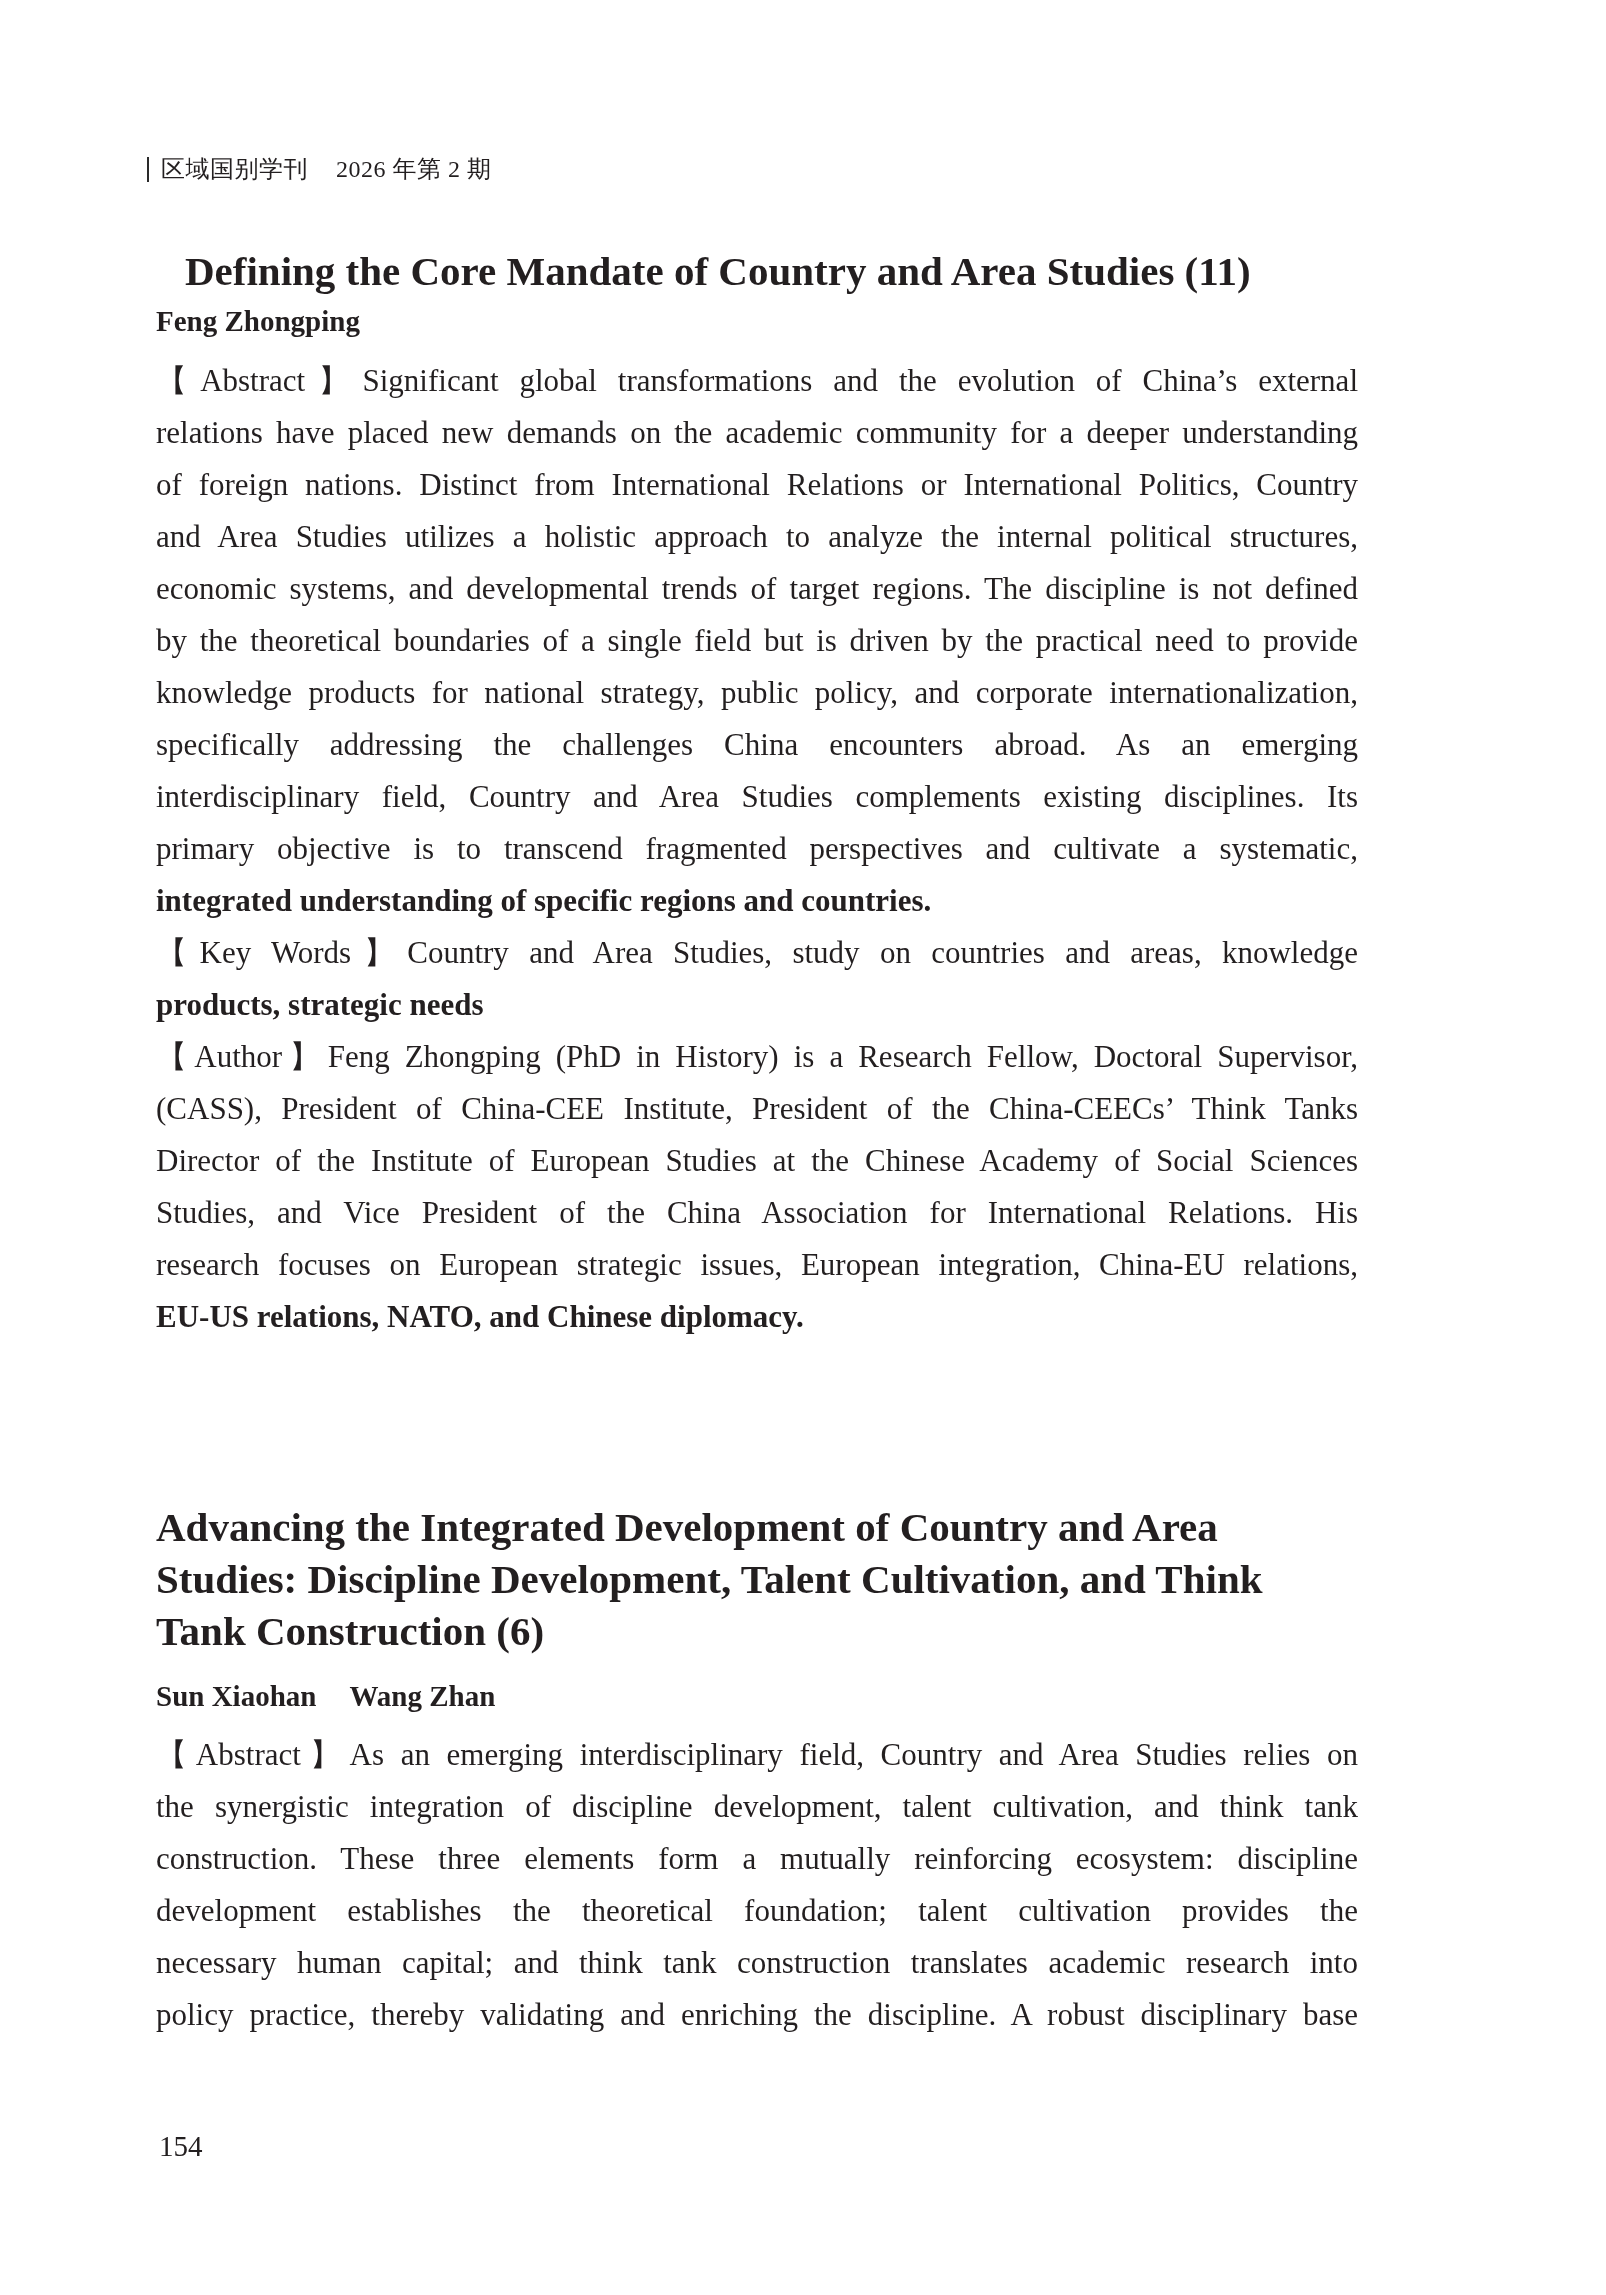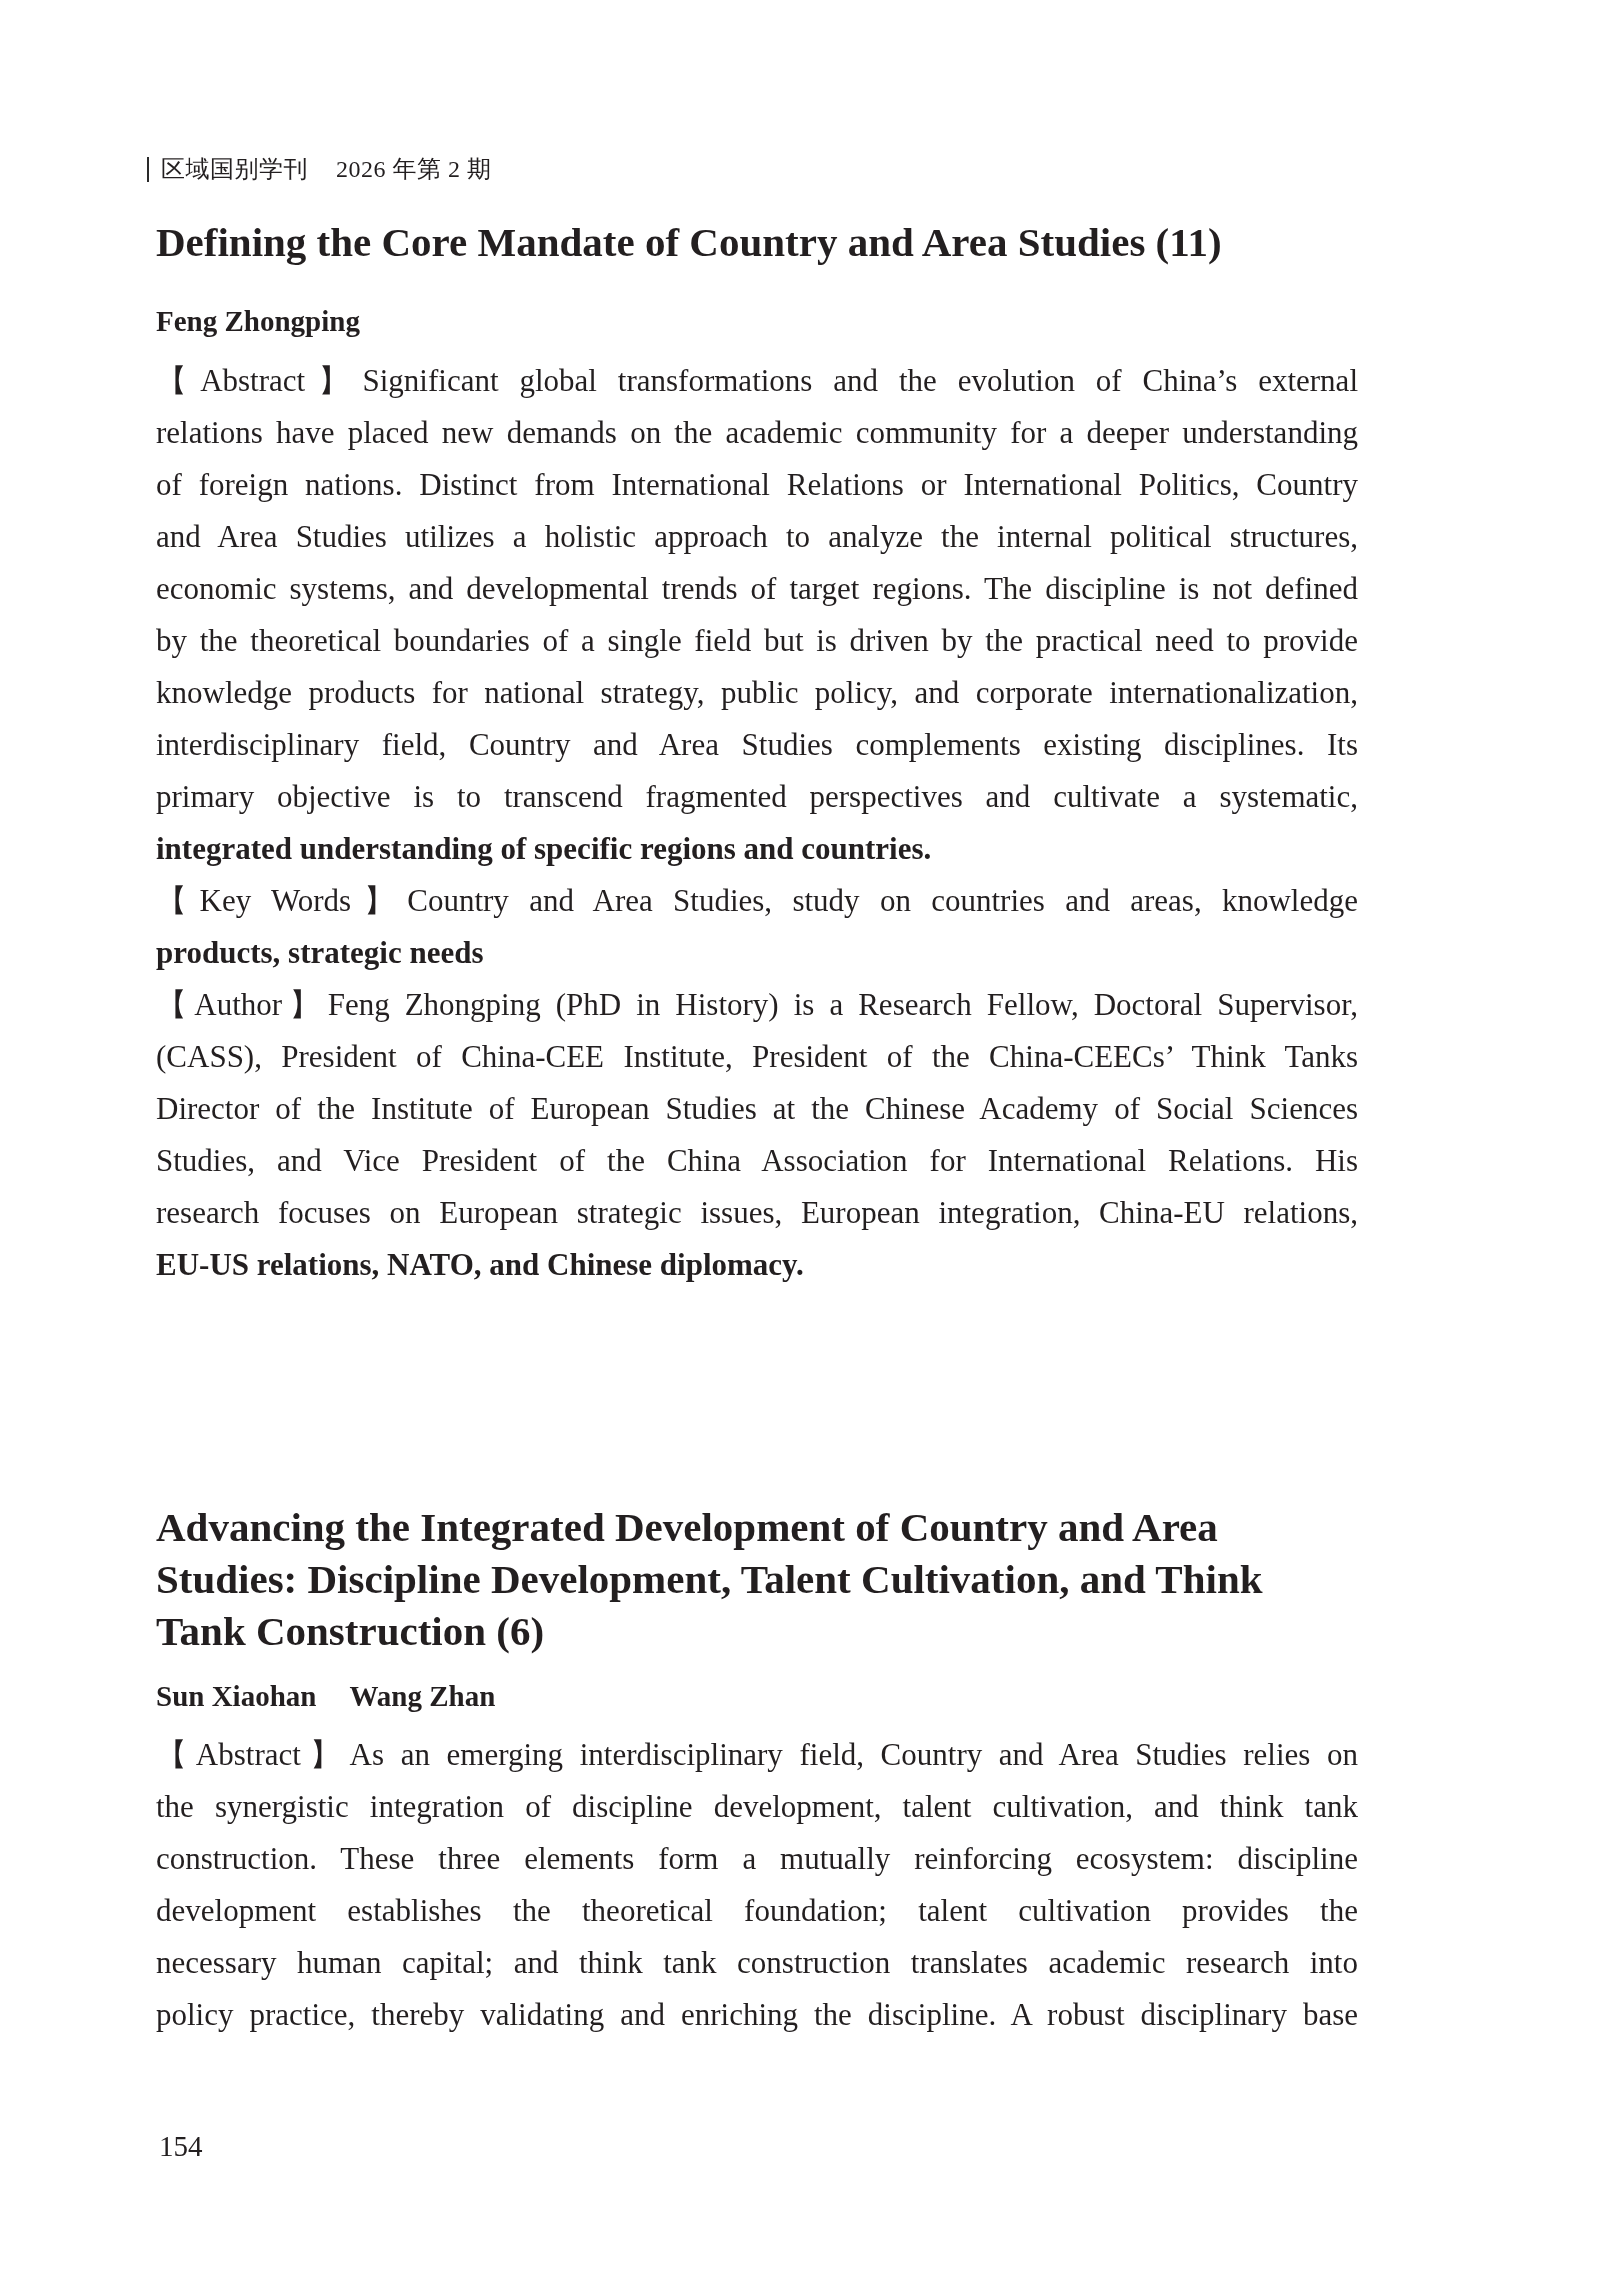--- a/index.html
+++ b/index.html
@@ -21,35 +21,36 @@
 </head>
 <body>
 
 <div class="abs header">
   <div class="header-bar"></div>
   <div class="header-text">
     <span>区域国别学刊</span><span class="sp"></span><span>2026 年第 2 期</span>
   </div>
 </div>
 
-<div class="abs title" style="top:216px;">
+<div class="abs title" style="top:245px;margin-left:29px;">
   <span>Defining the Core Mandate of Country and Area Studies (11)</span>
 </div>
 <div class="abs author" style="top:304px;">
   <span>Feng Zhongping</span>
 </div>
 
 <div class="para" style="top:355px;">
   <span class="line"><span class="tag">【Abstract】</span><span>Significant global transformations and the evolution of China’s external</span></span>
   <span class="line">relations have placed new demands on the academic community for a deeper understanding</span>
   <span class="line">of foreign nations. Distinct from International Relations or International Politics, Country</span>
   <span class="line">and Area Studies utilizes a holistic approach to analyze the internal political structures,</span>
   <span class="line">economic systems, and developmental trends of target regions. The discipline is not defined</span>
   <span class="line">by the theoretical boundaries of a single field but is driven by the practical need to provide</span>
   <span class="line">knowledge products for national strategy, public policy, and corporate internationalization,</span>
+  <span class="line">specifically addressing the challenges China encounters abroad. As an emerging</span>
   <span class="line">interdisciplinary field, Country and Area Studies complements existing disciplines. Its</span>
   <span class="line">primary objective is to transcend fragmented perspectives and cultivate a systematic,</span>
   <span class="line last">integrated understanding of specific regions and countries.</span>
 
   <span class="line"><span class="tag">【Key Words】</span><span>Country and Area Studies, study on countries and areas, knowledge</span></span>
   <span class="line last">products, strategic needs</span>
 
   <span class="line"><span class="tag">【Author】</span><span>Feng Zhongping (PhD in History) is a Research Fellow, Doctoral Supervisor,</span></span>
   <span class="line">(CASS), President of China-CEE Institute, President of the China-CEECs’ Think Tanks</span>
   <span class="line">Director of the Institute of European Studies at the Chinese Academy of Social Sciences</span>

